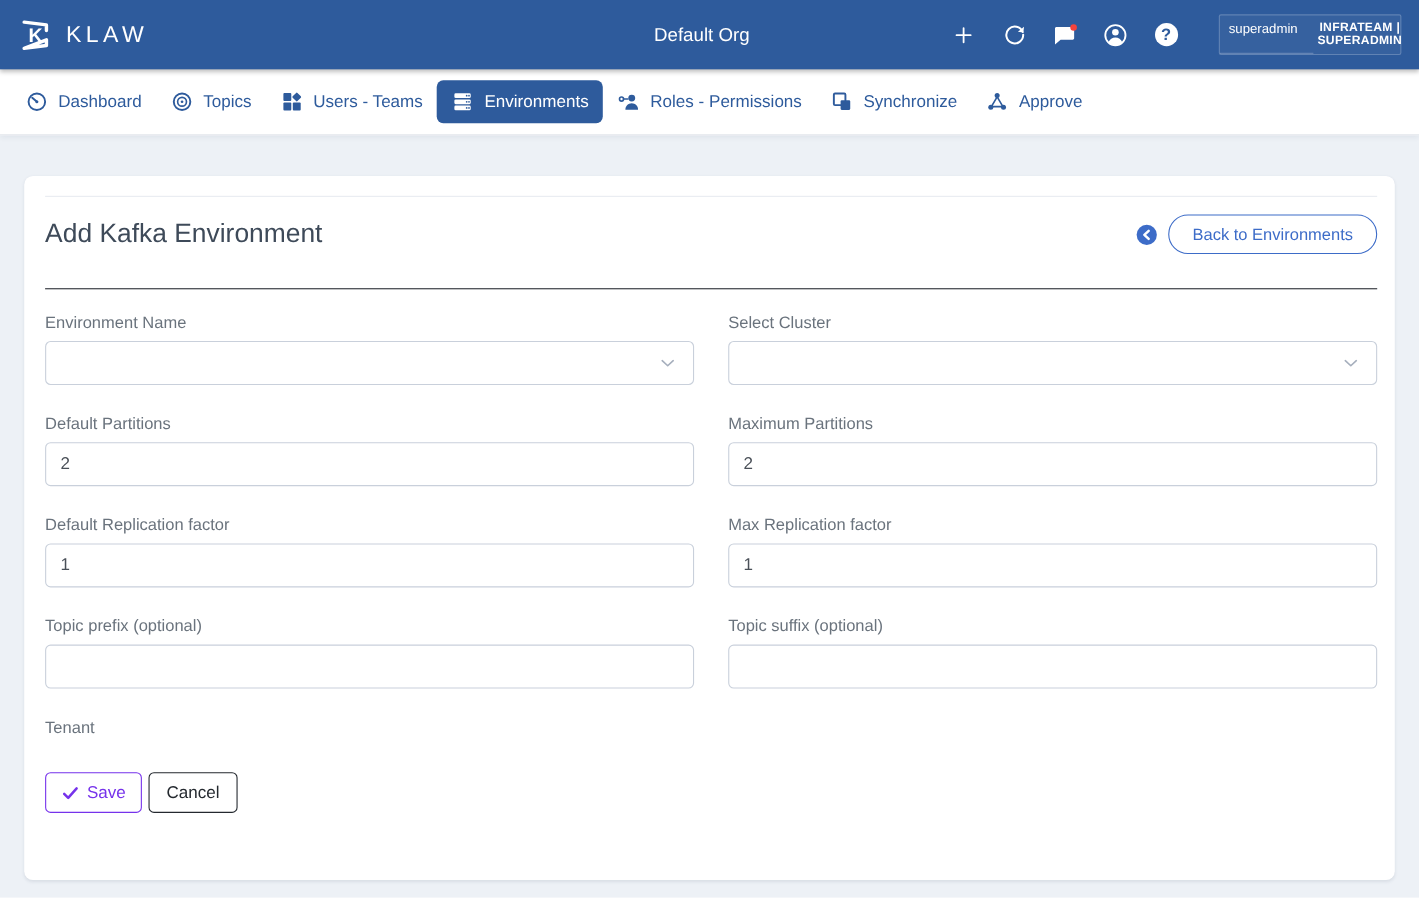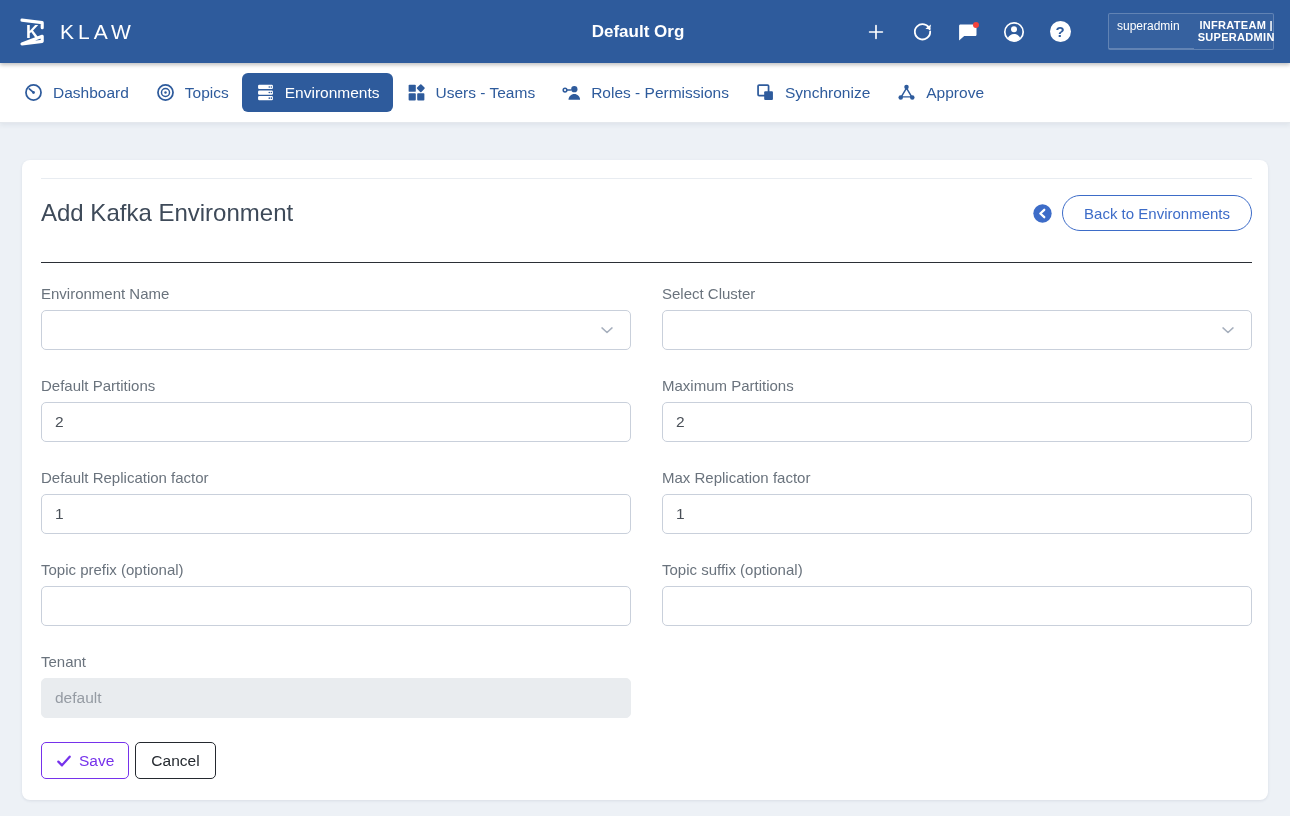--- a/index.html
+++ b/index.html
@@ -23,21 +23,21 @@
     z-index: 3;
   }
   .logo { display: flex; align-items: center; gap: 10px; }
   .logo-text {
     color: #fff; font-size: 21px; font-weight: 500;
     letter-spacing: 4px;
   }
   .org-title {
     position: absolute; left: 0; right: 14px;
     text-align: center;
-    color: #fff; font-size: 17px; font-weight: 700;
+    color: #fff; font-size: 17px; font-weight: 400;
     pointer-events: none;
   }
   .header-right {
     margin-left: auto;
     display: flex; align-items: center;
     gap: 22px;
     z-index: 2;
   }
   .hicon {
     width: 24px; height: 24px;
@@ -239,20 +239,32 @@
     <span>Dashboard</span>
   </a>
 
   <a class="nav-item">
     <svg width="21" height="21" viewBox="0 0 24 24">
       <circle cx="12" cy="12" r="8.6" fill="none" stroke="currentColor" stroke-width="2"></circle>
       <circle cx="12" cy="12" r="4.6" fill="none" stroke="currentColor" stroke-width="1.7"></circle>
       <circle cx="12" cy="12" r="1.4" fill="currentColor"></circle>
     </svg>
     <span>Topics</span>
+  </a>
+
+  <a class="nav-item">
+    <svg width="21" height="21" viewBox="0 0 24 24">
+      <rect x="3" y="3" width="8.2" height="8.2" rx="1" fill="currentColor"></rect>
+      <rect x="3" y="12.8" width="8.2" height="8.2" rx="1" fill="currentColor"></rect>
+      <rect x="12.8" y="12.8" width="8.2" height="8.2" rx="1" fill="currentColor"></rect>
+      <g transform="rotate(45 16.9 7.1)">
+        <rect x="13.4" y="3.6" width="7" height="7" rx="1" fill="currentColor"></rect>
+      </g>
+    </svg>
+    <span>Users - Teams</span>
   </a>
 
   <a class="nav-item active">
     <svg width="21" height="21" viewBox="0 0 24 24">
       <rect x="3.5" y="3.2" width="17" height="4.9" rx="1.4" fill="currentColor"></rect>
       <rect x="3.5" y="9.6" width="17" height="4.9" rx="1.4" fill="currentColor"></rect>
       <rect x="3.5" y="16" width="17" height="4.9" rx="1.4" fill="currentColor"></rect>
       <g fill="#2E5B9C">
         <circle cx="16.3" cy="5.65" r="0.9"></circle>
           <circle cx="18.7" cy="5.65" r="0.9"></circle>
@@ -260,32 +272,20 @@
           <circle cx="18.7" cy="12.05" r="0.9"></circle>
         <circle cx="16.3" cy="18.45" r="0.9"></circle>
           <circle cx="18.7" cy="18.45" r="0.9"></circle>
       </g>
     </svg>
     <span>Environments</span>
   </a>
 
   <a class="nav-item">
     <svg width="21" height="21" viewBox="0 0 24 24">
-      <rect x="3" y="3" width="8.2" height="8.2" rx="1" fill="currentColor"></rect>
-      <rect x="3" y="12.8" width="8.2" height="8.2" rx="1" fill="currentColor"></rect>
-      <rect x="12.8" y="12.8" width="8.2" height="8.2" rx="1" fill="currentColor"></rect>
-      <g transform="rotate(45 16.9 7.1)">
-        <rect x="13.4" y="3.6" width="7" height="7" rx="1" fill="currentColor"></rect>
-      </g>
-    </svg>
-    <span>Users - Teams</span>
-  </a>
-
-  <a class="nav-item">
-    <svg width="21" height="21" viewBox="0 0 24 24">
       <circle cx="4.6" cy="9.2" r="2.1" fill="none" stroke="currentColor" stroke-width="1.7"></circle>
       <path d="M6.7 9.2 H11" stroke="currentColor" stroke-width="1.7" stroke-linecap="round"></path>
       <circle cx="15.2" cy="8.2" r="3.6" fill="currentColor"></circle>
       <path d="M8.6 20.2c0-3.7 3-6.6 6.6-6.6s6.6 2.9 6.6 6.6z" fill="currentColor"></path>
     </svg>
     <span>Roles - Permissions</span>
   </a>
 
   <a class="nav-item">
     <svg width="21" height="21" viewBox="0 0 24 24">
@@ -368,21 +368,20 @@
         <input class="text-input" value="" style="">
       </div>
 
       <div class="field">
         <label>Topic suffix (optional)</label>
         <input class="text-input" value="" style="">
       </div>
 
       <div class="field">
         <label>Tenant</label>
-        <input class="text-input" disabled="" value="default" style="">
       </div>
 
       <div></div>
     </div>
 
     <div class="button-row">
       <button class="save-button">
         <svg width="16" height="16" viewBox="0 0 24 24">
           <path d="M3.5 13l5.5 5.5L20.5 5.5" fill="none" stroke="#7632EB" stroke-width="3.4" stroke-linecap="round" stroke-linejoin="round"></path>
         </svg>

